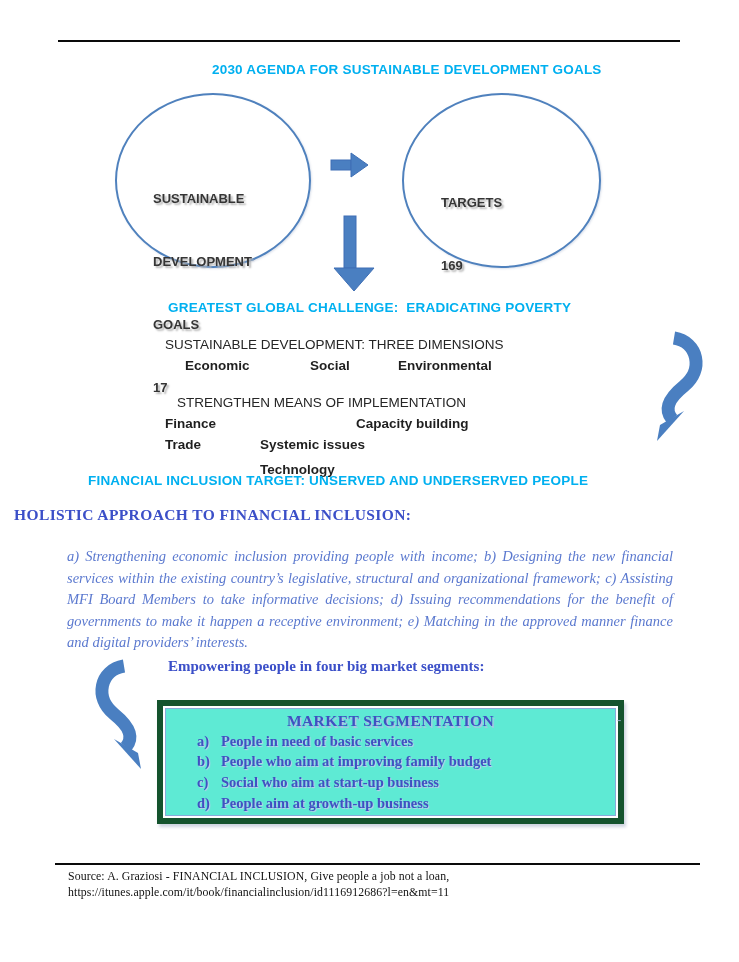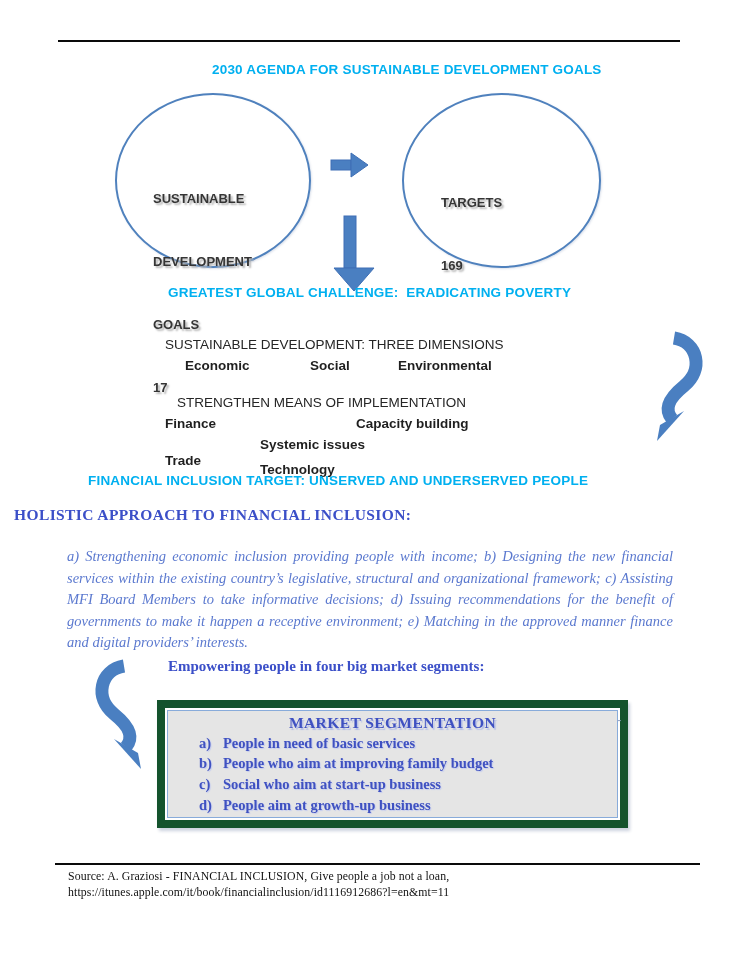--- a/index.html
+++ b/index.html
@@ -30,21 +30,21 @@
     color:#3b4fc8;font-size:15.5px;white-space:pre;
   }
   .holistic{left:14px;right:0;letter-spacing:.4px;}
   .paragraph{
     position:absolute;left:67px;top:546px;width:606px;
     font-family:"Liberation Serif",serif;font-style:italic;color:#5b79cf;
     font-size:14.5px;line-height:21.6px;text-align:justify;
   }
   .market-box{
     position:absolute;left:157px;top:700px;width:455px;height:112px;
-    border:8px solid #14532d;background:#e5e5e5;
+    border:6px solid #14532d;background:#5eead4;
     box-shadow:inset 0 0 0 2px #ffffff, inset 0 0 0 3px #88abda, 2px 3px 3px rgba(90,110,150,.3);
   }
   .market-title{
     text-align:center;margin-top:6px;
     font-family:"Liberation Serif",serif;font-weight:bold;font-size:15.5px;
     color:#3f51c1;text-shadow:1.5px 1.5px 1px #b5bfe8;letter-spacing:.4px;
   }
   .market-item{
     position:relative;margin:1.5px 0 0 34px;
     font-family:"Liberation Serif",serif;font-weight:bold;font-size:14.5px;
@@ -84,32 +84,32 @@
   <div class="ellipse-label" style="left:441px;top:150px;">
     <div>TARGETS</div>
     <div>169</div>
   </div>
 
   <svg style="left:330px;top:216px;" width="48" height="76" viewBox="0 0 48 76">
     <rect x="14" y="0" width="12" height="52" fill="#4a7fc1" stroke="#3f6fb5" stroke-width="1"></rect>
     <polygon points="4,52 44,52 24,75" fill="#4a7fc1" stroke="#3f6fb5" stroke-width="1"></polygon>
   </svg>
 
-  <div class="cyan-line" style="left:168px;top:285px;">GREATEST GLOBAL CHALLENGE:  ERADICATING POVERTY</div>
+  <div class="cyan-line" style="left:168px;top:300px;">GREATEST GLOBAL CHALLENGE:  ERADICATING POVERTY</div>
 
   <div class="sans-line" style="left:165px;top:337px;">SUSTAINABLE DEVELOPMENT: THREE DIMENSIONS</div>
   <div class="sans-bold" style="left:185px;top:358px;">Economic</div>
   <div class="sans-bold" style="left:310px;top:358px;">Social</div>
   <div class="sans-bold" style="left:398px;top:358px;">Environmental</div>
 
   <div class="sans-line" style="left:165px;top:395px;margin-left:12px;">STRENGTHEN MEANS OF IMPLEMENTATION</div>
   <div class="sans-bold" style="left:165px;top:416px;">Finance</div>
   <div class="sans-bold" style="left:260px;top:420px;margin-top:42px;">Technology</div>
   <div class="sans-bold" style="left:356px;top:416px;">Capacity building</div>
-  <div class="sans-bold" style="left:165px;top:437px;margin-top:16px;">Trade</div>
+  <div class="sans-bold" style="left:165px;top:437px;">Trade</div>
   <div class="sans-bold" style="left:260px;top:437px;">Systemic issues</div>
 
   <svg style="left:652px;top:332px;" width="52" height="112" viewBox="0 0 52 112">
     <path d="M 22 6 C 46 10 52 38 32 54 C 16 67 12 77 20 87" fill="none" stroke="#4a7fc1" stroke-width="13"></path>
     <polygon points="32,79 8,93 5,109" fill="#4a7fc1"></polygon>
   </svg>
 
   <div class="cyan-line" style="left:88px;top:473px;">FINANCIAL INCLUSION TARGET: UNSERVED AND UNDERSERVED PEOPLE</div>
 
   <div class="serif-head holistic" style="top:506px;">HOLISTIC APPROACH TO FINANCIAL INCLUSION:</div>

